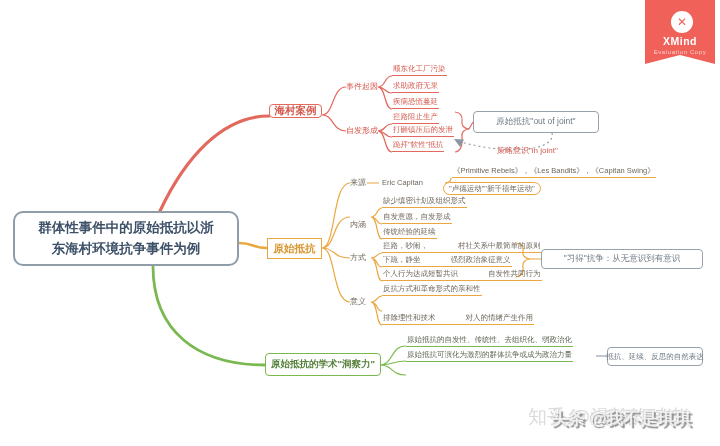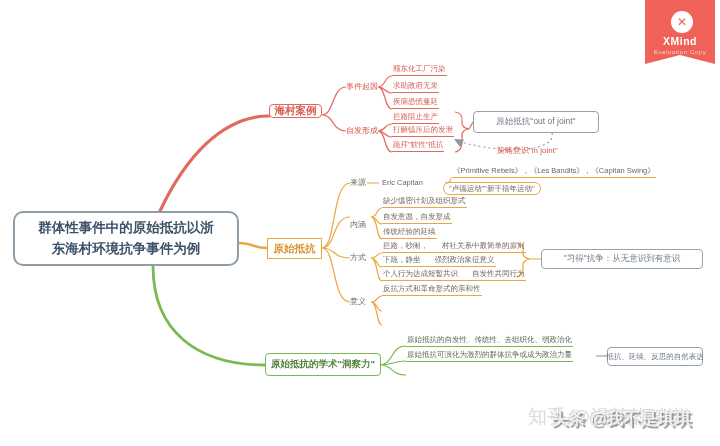--- a/index.html
+++ b/index.html
@@ -19,21 +19,21 @@
   .callout{position:absolute;background:#fff;border:1.2px solid #98A2AC;border-radius:4px;color:#6E7983;
            display:flex;align-items:center;justify-content:center;white-space:nowrap;box-sizing:border-box;}
   .lbl{position:absolute;font-size:8px;white-space:nowrap;line-height:1.2;}
   .lc{color:#D45A4E;}
   .lo{color:#6F675C;}
   .leaf{position:absolute;font-size:7.5px;white-space:nowrap;line-height:1.25;
         padding:0 1px 2px 1px;border-bottom:1.2px solid;}
   .c{color:#D45A4E;border-color:#E2695D;}
   .o{color:#6F675C;border-color:#EAA63F;}
   .g{color:#5C6652;border-color:#79B94F;}
-  .row{display:flex;gap:14px;}
+  .row{display:flex;gap:30px;}
   .plain{border-bottom:none;padding-bottom:0;}
   .pill{position:absolute;font-size:7.5px;color:#6F675C;border:1px solid #EAA63F;border-radius:8px;
         padding:1px 5px;white-space:nowrap;background:#fff;line-height:1.2;}
   .rel-label{position:absolute;left:497px;top:145px;font-size:8px;color:#D45A4E;white-space:nowrap;}
   
   .badge{position:absolute;left:645px;top:0;width:70px;height:64px;background:#F0615A;
          clip-path:polygon(0 0,100% 0,100% 100%,50% 86%,0 100%);}
   .badge .logo{position:absolute;left:26px;top:11px;width:22px;height:22px;border-radius:50%;background:#fff;
                display:flex;align-items:center;justify-content:center;color:#F0615A;font-size:12px;font-weight:bold;}
   .badge .brand{position:absolute;left:0;top:35px;width:70px;text-align:center;color:#fff;
@@ -114,20 +114,24 @@
     <span>自发性共同行为</span>
   </div>
   <div class="leaf o row" style="left:382px;top:255px">
     <span>下跪，静坐</span>
     <span>强烈政治象征意义</span>
   </div>
   <div class="callout" style="left:541px;top:249px;width:162px;height:20px;font-size:8.5px">"习得"抗争：从无意识到有意识</div>
 
   <div class="lbl lo" style="left:350px;top:297px">意义</div>
   <div class="leaf o" style="left:382px;top:284px">反抗方式和革命形式的亲和性</div>
+  <div class="leaf o row" style="left:382px;top:313px">
+    <span>排除理性和技术</span>
+    <span>对人的情绪产生作用</span>
+  </div>
 
   <div class="node t-ins">原始抵抗的学术"洞察力"</div>
   <div class="leaf g" style="left:406px;top:350px">原始抵抗可演化为激烈的群体抗争或成为政治力量</div>
   <div class="leaf g" style="left:406px;top:335px">原始抵抗的自发性、传统性、去组织化、弱政治化</div>
   <div class="callout" style="left:607px;top:347px;width:96px;height:19px;font-size:7.5px">抵抗、延续、反思的自然表达</div>
 
   <div class="badge">
     <div class="logo">✕</div>
     <div class="brand">XMind</div>
     <div class="edition">Evaluation Copy</div>

